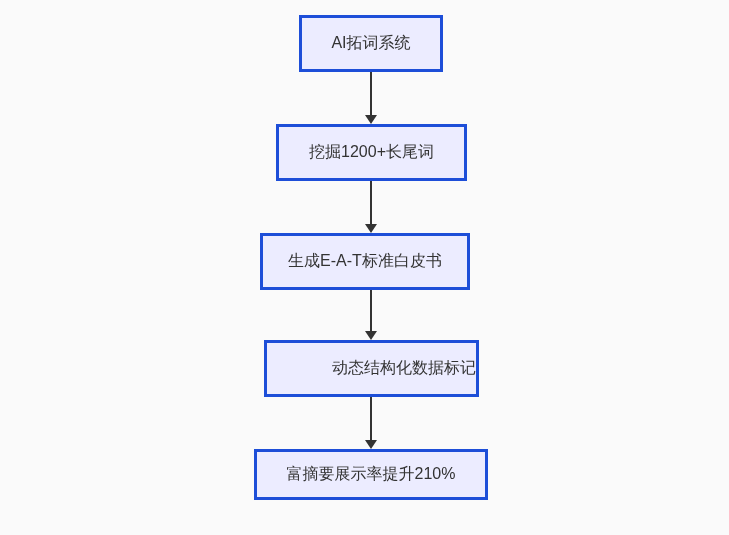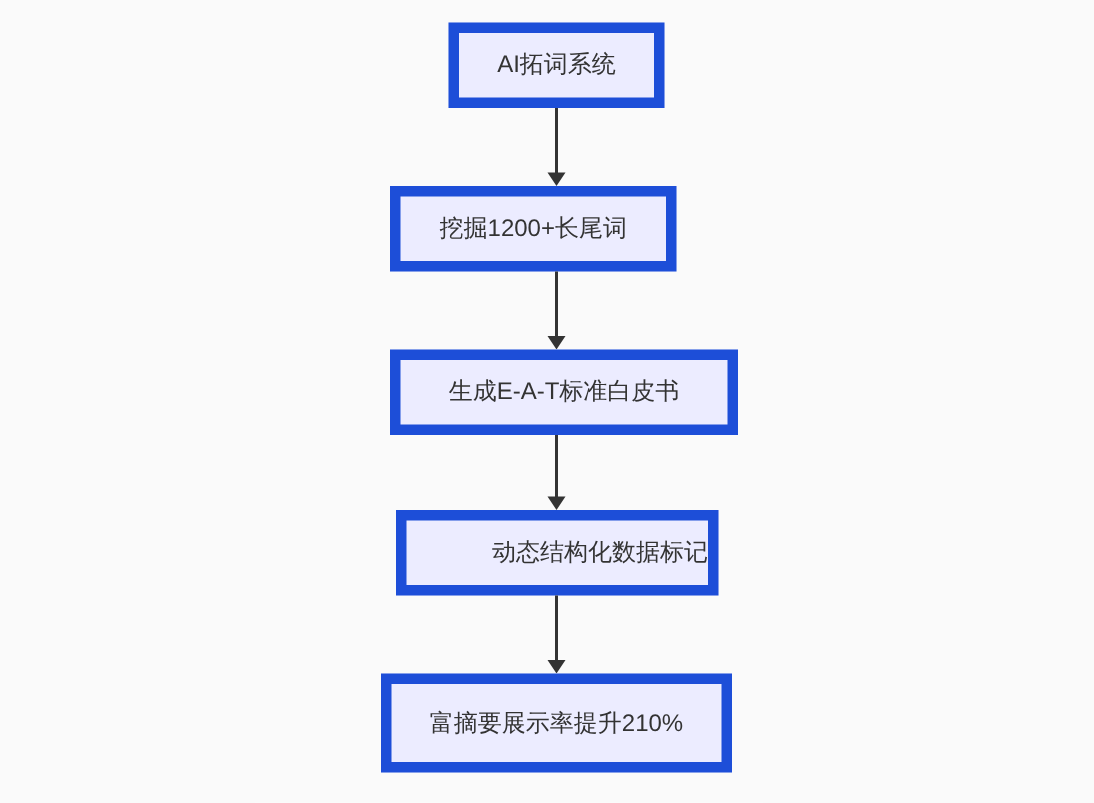--- a/index.html
+++ b/index.html
@@ -13,21 +13,21 @@
     position: relative;
     width: 729px;
     height: 535px;
     background: #fafafa;
     overflow: hidden;
   }
   .node {
     position: absolute;
     box-sizing: border-box;
     background: #ECECFF;
-    border: 7px solid #1d4ed8;
+    border: 3px solid #1d4ed8;
     color: #333333;
     font-size: 16px;
     display: flex;
     align-items: center;
     justify-content: center;
     text-align: center;
     white-space: nowrap;
   }
   .edge {
     position: absolute;
@@ -37,24 +37,24 @@
   .arrowhead {
     position: absolute;
     width: 0;
     height: 0;
     border-left: 6px solid transparent;
     border-right: 6px solid transparent;
     border-top: 9px solid #333333;
   }
   
   #node-0 { left: 299px; top: 15px;  width: 144px; height: 57px; }
-  #node-1 { left: 260px; top: 124px; width: 191px; height: 57px; }
-  #node-2 { left: 260px; top: 233px; width: 232px; height: 57px; }
+  #node-1 { left: 276px; top: 124px; width: 191px; height: 57px; }
+  #node-2 { left: 260px; top: 233px; width: 210px; height: 57px; }
   #node-3 { left: 264px; top: 340px; width: 215px; height: 57px; justify-content: flex-end; }
-  #node-4 { left: 254px; top: 449px; width: 234px; height: 66px; }
+  #node-4 { left: 254px; top: 449px; width: 234px; height: 51px; }
   
   #edge-0 { left: 370px; top: 72px;  height: 44px; }
   #edge-1 { left: 370px; top: 181px; height: 44px; }
   #edge-2 { left: 370px; top: 290px; height: 42px; }
   #edge-3 { left: 370px; top: 397px; height: 44px; }
   #head-0 { left: 365px; top: 115px; }
   #head-1 { left: 365px; top: 224px; }
   #head-2 { left: 365px; top: 331px; }
   #head-3 { left: 365px; top: 440px; }
 </style>

